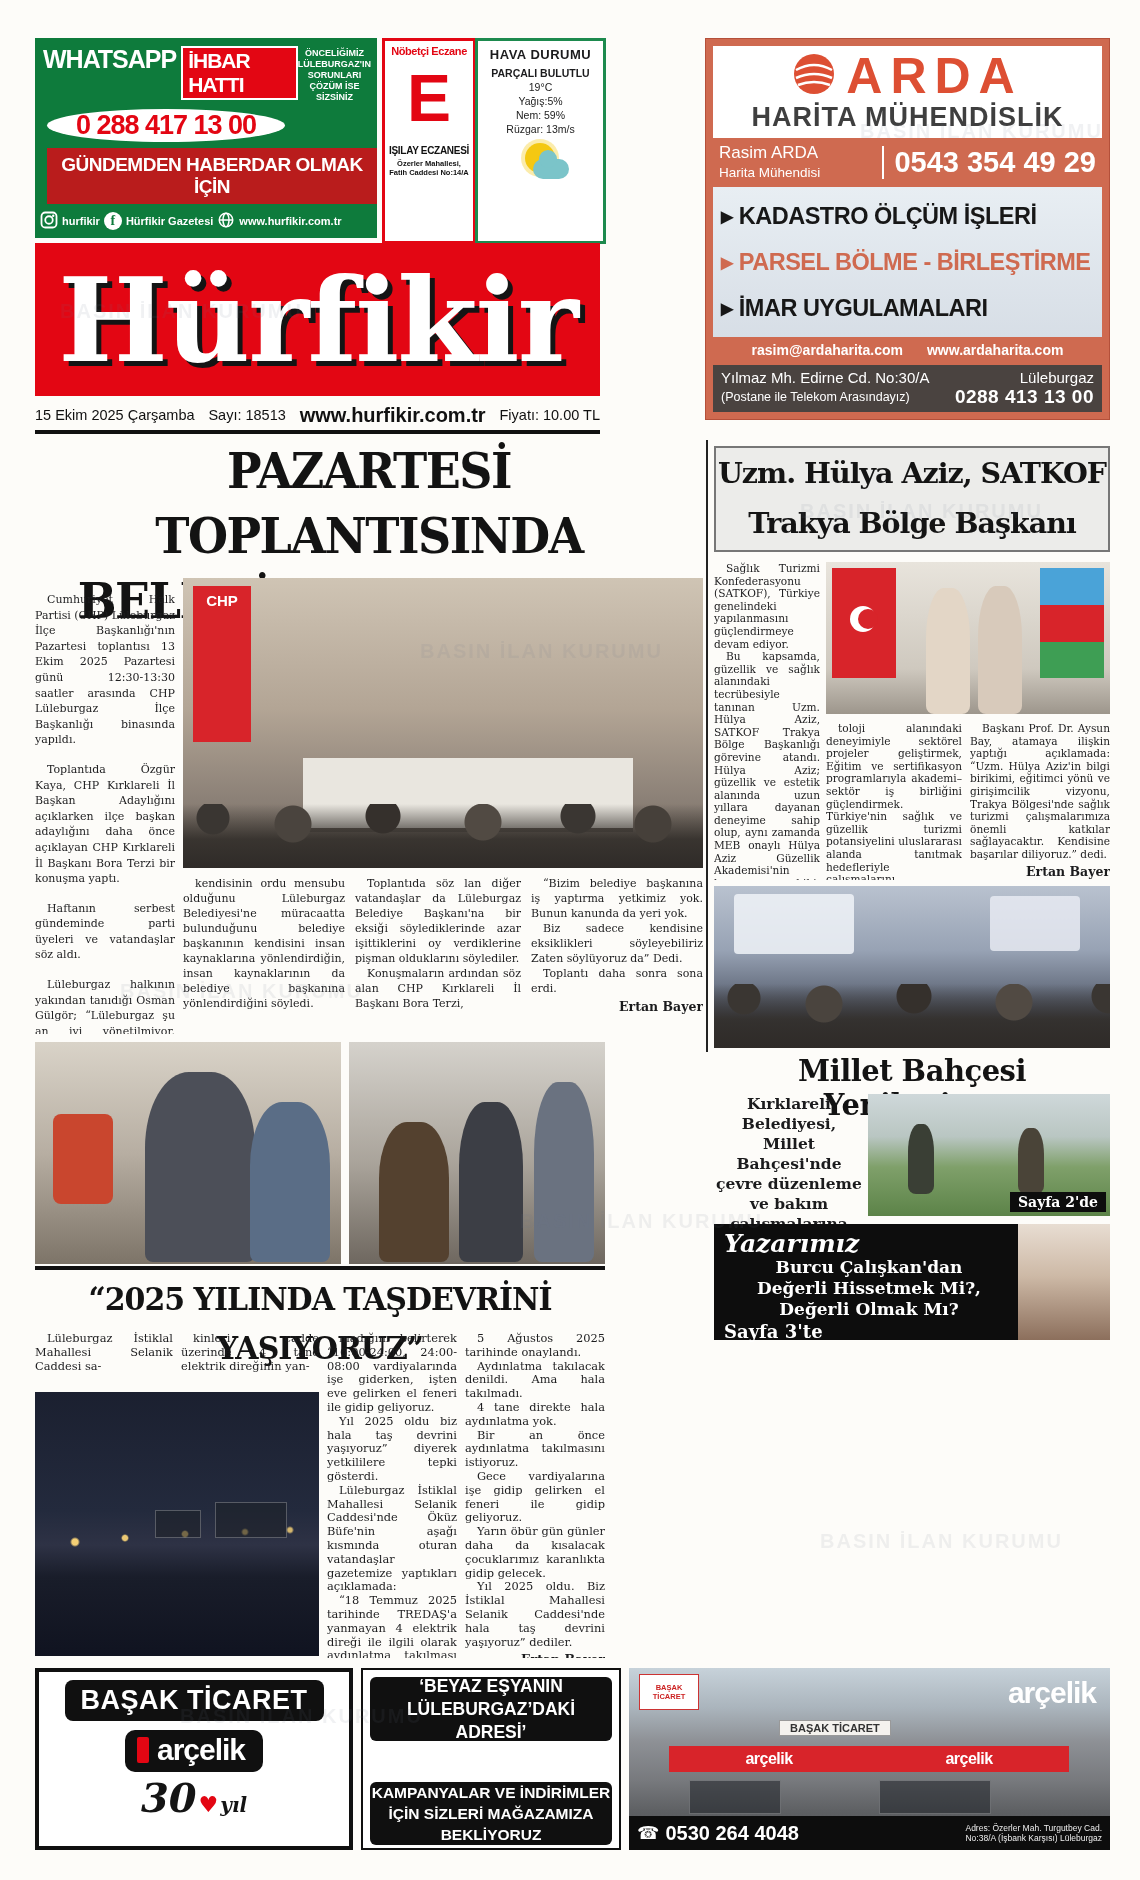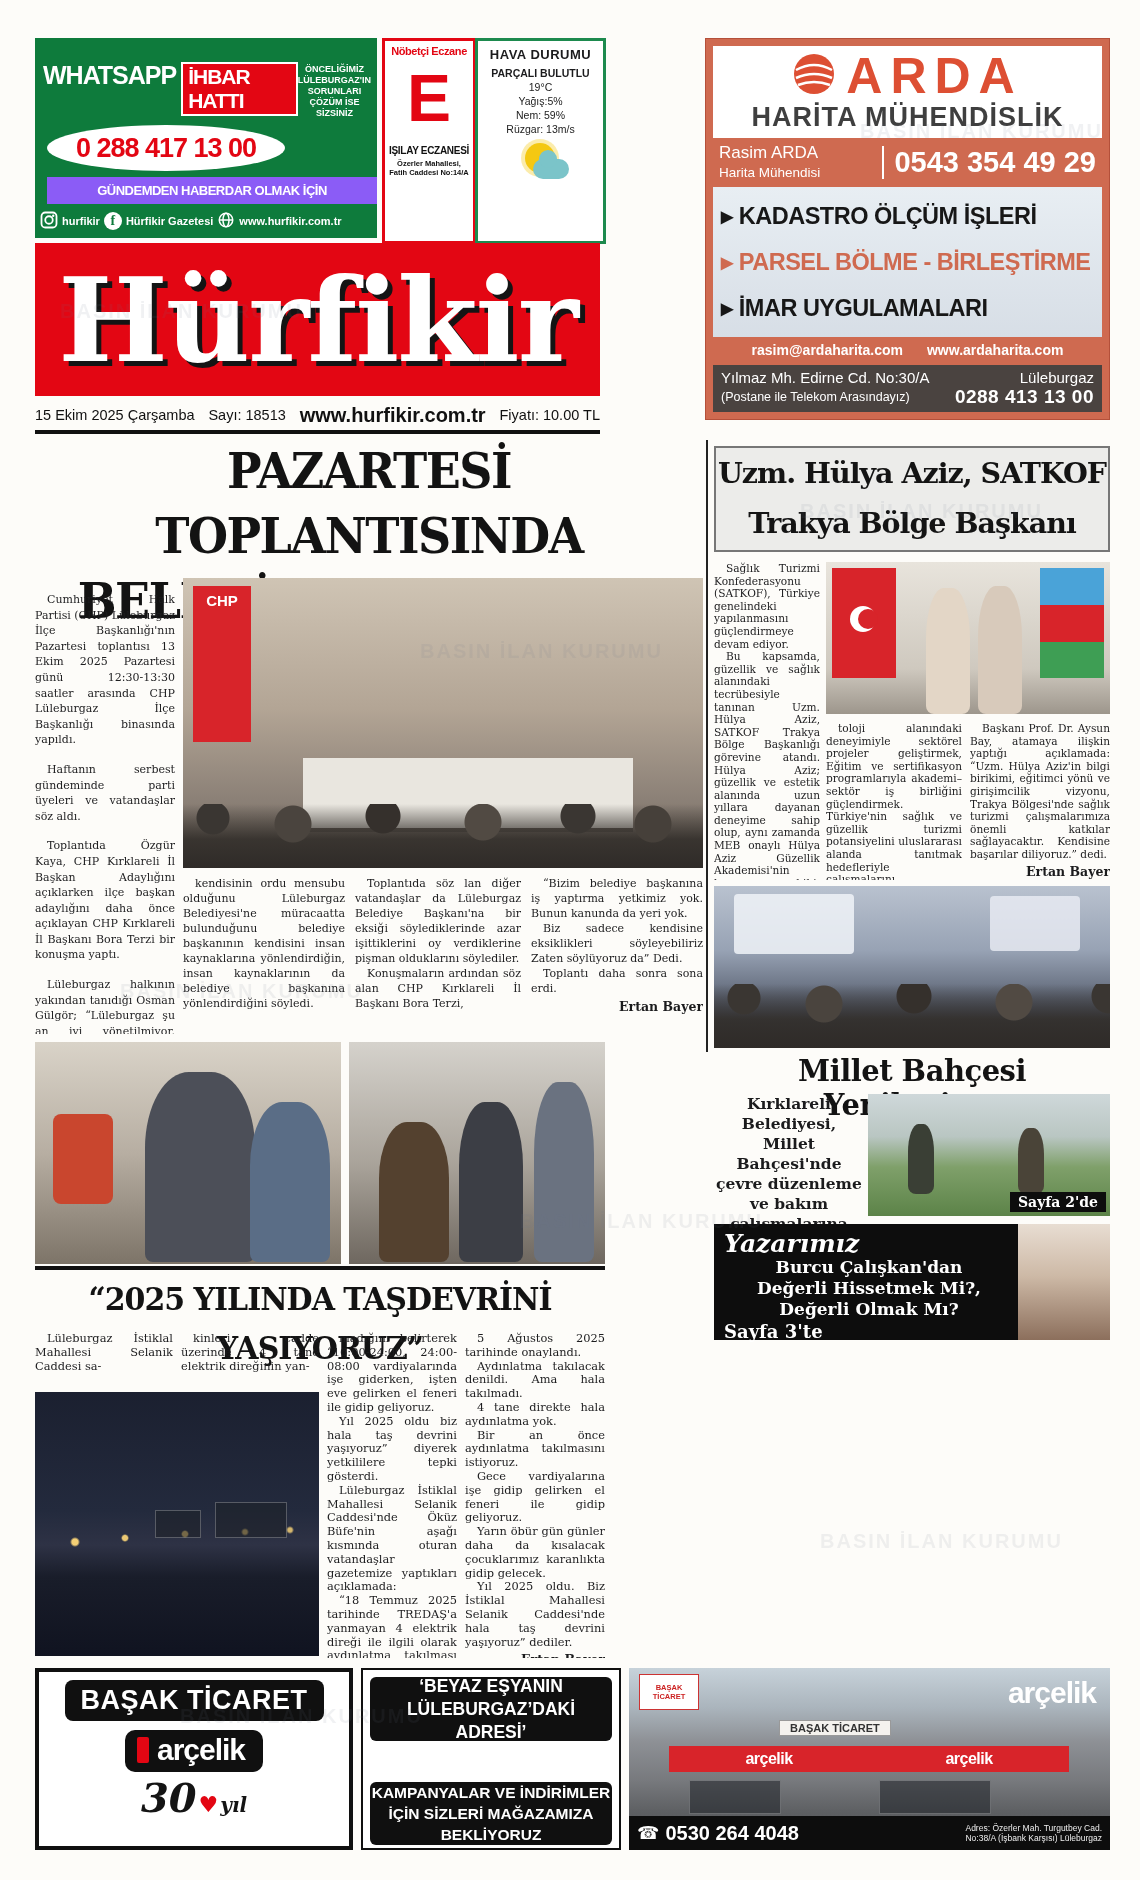--- a/index.html
+++ b/index.html
@@ -11,30 +11,30 @@
   
   .wm{position:absolute;color:rgba(110,120,140,.10);font-weight:bold;font-size:20px;
       letter-spacing:2px;white-space:nowrap;z-index:50;pointer-events:none;}
   .wm:nth-of-type(1){left:60px;top:300px;}  .wm:nth-of-type(2){left:420px;top:640px;}
   .wm:nth-of-type(3){left:800px;top:500px;} .wm:nth-of-type(4){left:120px;top:980px;}
   .wm:nth-of-type(5){left:520px;top:1210px;}.wm:nth-of-type(6){left:820px;top:1530px;}
   .wm:nth-of-type(7){left:180px;top:1705px;}.wm:nth-of-type(8){left:860px;top:120px;}
 
   
   .wa-box{left:35px;top:38px;width:342px;height:200px;background:#0e7b3c;display:flex;flex-direction:column;}
-  .wa-row1{display:flex;padding:24px 6px 2px 8px;align-items:flex-start;}
+  .wa-row1{display:flex;padding:8px 6px 2px 8px;align-items:flex-start;}
   .wa-title{color:#fff;font-weight:bold;font-size:25px;letter-spacing:-1px;line-height:26px;}
   .wa-badge{background:#e30613;border:2px solid #fff;color:#fff;font-weight:bold;font-size:21px;
             padding:1px 5px;margin-left:5px;line-height:24px;letter-spacing:-1px;}
   .wa-side{color:#fff;font-weight:bold;font-size:9px;text-align:center;line-height:11px;
            margin-left:auto;width:86px;padding-top:2px;}
   .wa-phone{background:#fff;border-radius:50%;width:238px;height:46px;margin:4px 0 6px 12px;
             display:flex;align-items:center;justify-content:center;color:#e30613;
             font-weight:bold;font-size:27px;letter-spacing:-1px;}
-  .wa-strip{background:#8b5cf6;color:#fff;font-weight:bold;font-size:13px;text-align:center;
+  .wa-strip{background:#b91c1c;color:#fff;font-weight:bold;font-size:19px;text-align:center;
             padding:6px 0;letter-spacing:-0.5px;margin-left:12px;}
   .wa-social{display:flex;align-items:center;gap:4px;padding:7px 5px;color:#fff;font-weight:bold;font-size:11px;}
   .fb-circle{width:18px;height:18px;border-radius:50%;background:#fff;color:#0e7b3c;font-weight:bold;
              display:flex;align-items:center;justify-content:center;font-size:14px;font-family:"Liberation Serif",serif;}
   .ecz-box{left:382px;top:38px;width:88px;height:200px;background:#fff;border:3px solid #e30613;
            display:flex;flex-direction:column;align-items:center;text-align:center;}
   .ecz-title{color:#e30613;font-weight:bold;font-size:11px;letter-spacing:-0.4px;margin-top:4px;}
   .ecz-letter{color:#e30613;font-weight:bold;font-size:66px;line-height:70px;margin-top:6px;}
   .ecz-name{color:#111;font-weight:bold;font-size:10px;margin-top:12px;letter-spacing:-0.3px;}
   .ecz-addr{color:#111;font-weight:bold;font-size:7.5px;line-height:9px;margin-top:3px;padding:0 3px;}
@@ -336,22 +336,22 @@
 </div>
 
 <div class="abs v-divider"></div>
 
 <div class="abs hl-left serif">
   <div>PAZARTESİ TOPLANTISINDA</div>
   <div>BELEDİYE BAŞKANINA SİTEM</div>
 </div>
 <div class="abs col t13 chp-col1">
   <p>Cumhuriyet Halk Partisi (CHP) Lüleburgaz İlçe Başkanlığı'nın Pazartesi toplantısı 13 Ekim 2025 Pazartesi günü 12:30-13:30 saatler arasında CHP Lüleburgaz İlçe Başkanlığı binasında yapıldı.</p>
-    <p>Haftanın serbest gündeminde parti üyeleri ve vatandaşlar söz aldı.</p>
-  <p>Toplantıda Özgür Kaya, CHP Kırklareli İl Başkan Adaylığını açıklarken ilçe başkan adaylığını daha önce açıklayan CHP Kırklareli İl Başkanı Bora Terzi bir konuşma yaptı.</p>
+    <p>Toplantıda Özgür Kaya, CHP Kırklareli İl Başkan Adaylığını açıklarken ilçe başkan adaylığını daha önce açıklayan CHP Kırklareli İl Başkanı Bora Terzi bir konuşma yaptı.</p>
+  <p>Haftanın serbest gündeminde parti üyeleri ve vatandaşlar söz aldı.</p>
     <p>Lüleburgaz halkının yakından tanıdığı Osman Gülgör; “Lüleburgaz şu an iyi yönetilmiyor. Lüleburgaz Belediyesi'ne bir sıkıntımızı ilettiğimiz zaman çözülmüyor.</p>
 
 </div>
 <div class="abs photo chp-photo">
   <div class="chp-banner">CHP</div>
   <div class="chp-table"></div>
   <div class="heads"></div>
 </div>
 <div class="abs col t12 chp-col2">
   <p>kendisinin ordu mensubu olduğunu Lüleburgaz Belediyesi'ne müracaatta bulunduğunu belediye başkanının kendisini insan kaynaklarına yönlendirdiğin, insan kaynaklarının da belediye başkanına yönlendirdiğini söyledi.</p>

